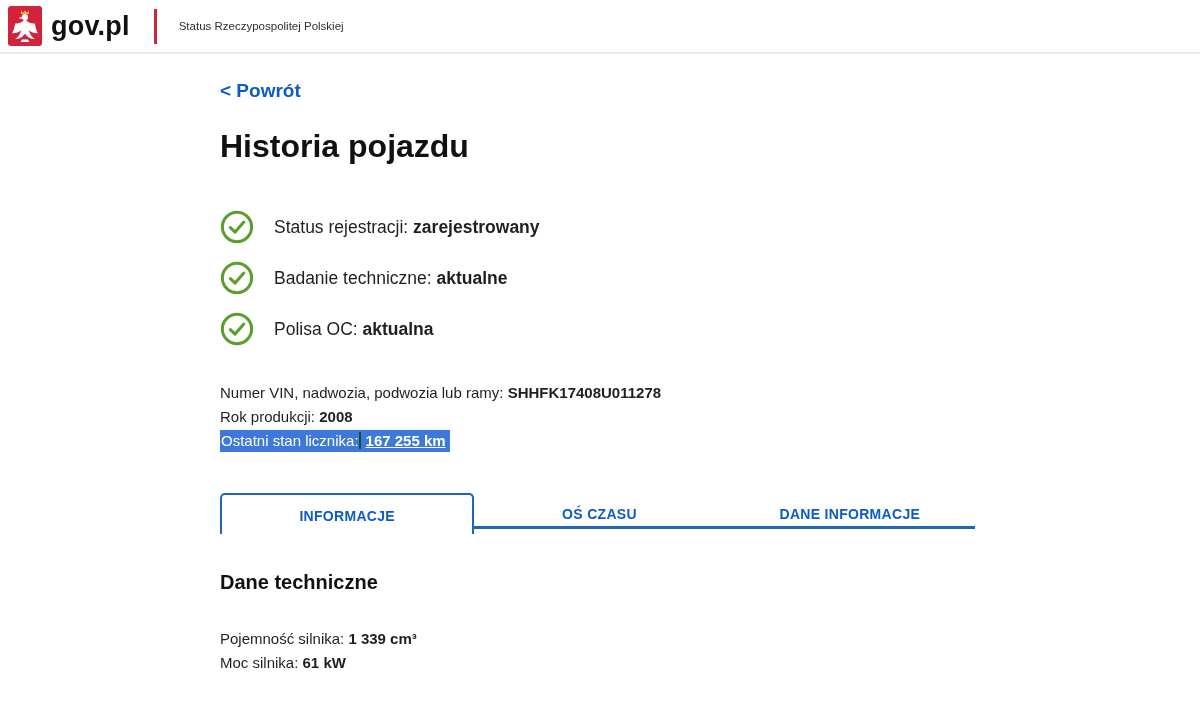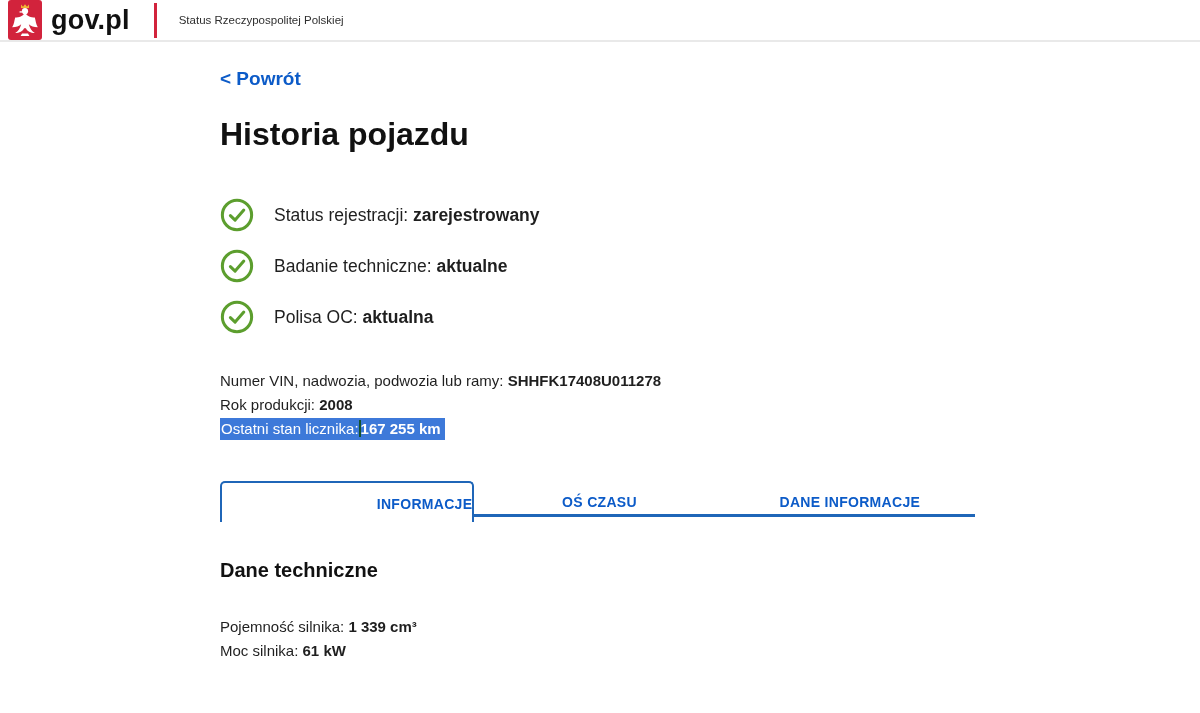--- a/index.html
+++ b/index.html
@@ -5,21 +5,21 @@
   * { margin: 0; padding: 0; box-sizing: border-box; }
   html, body {
     width: 1200px; height: 713px; overflow: hidden;
     background: #fff;
     font-family: "Liberation Sans", "DejaVu Sans", sans-serif;
     color: #2b2b2b;
   }
 
   
   .site-header {
-    height: 42px; display: flex; align-items: center;
+    height: 54px; display: flex; align-items: center;
     padding-left: 8px; background: #fff;
     border-bottom: 2px solid #e9e9e9;
   }
   .brand { display: flex; align-items: center; text-decoration: none; cursor: pointer; }
   .brand-name {
     font-size: 27px; font-weight: 700; color: #101010;
     margin-left: 9px; letter-spacing: 0.2px;
   }
   .header-divider {
     width: 3px; height: 35px; background: #d2233c; margin-left: 24px;
@@ -49,42 +49,41 @@
   
   .details { margin-top: 35px; }
   .detail-line { font-size: 15px; line-height: 24px; color: #1f1f1f; }
   .detail-line strong { font-weight: 700; }
   .selection {
     background: #3d79d9; color: #fff;
     padding: 2px 4px 3px 1px;
   }
   .selection .lbl { }
   .selection .sel-value {
-    border-left: 2px solid #14532d; 
+    border-left: 2px solid #14532d; padding-left: 5px; text-decoration: underline;
   }
 
   
   .tab-strip {
     margin-top: 40px; width: 755px; height: 41px;
     position: relative; display: flex;
   }
   .tab-underline {
     position: absolute; left: 33.4%; right: 0; top: 33px; height: 3px;
     background: #1f66b8;
   }
   .tab {
     flex: 1; text-align: center; padding-top: 13px;
     font-size: 14px; font-weight: 700; letter-spacing: 0.3px;
     color: #0c5bc8; cursor: pointer; position: relative; z-index: 2;
   }
   .tab.active {
     background: #fff;
     border: 2px solid #1f66b8; border-bottom: none;
     border-radius: 5px 5px 0 0;
-    text-align: right;
   }
 
   
   .section-heading {
     margin-top: 37px; font-size: 20px; font-weight: 700; color: #111;
   }
   .tech-rows { margin-top: 33px; }
   .tech-line { font-size: 15px; line-height: 24px; color: #1f1f1f; }
   .tech-line strong { font-weight: 700; }
 </style>

